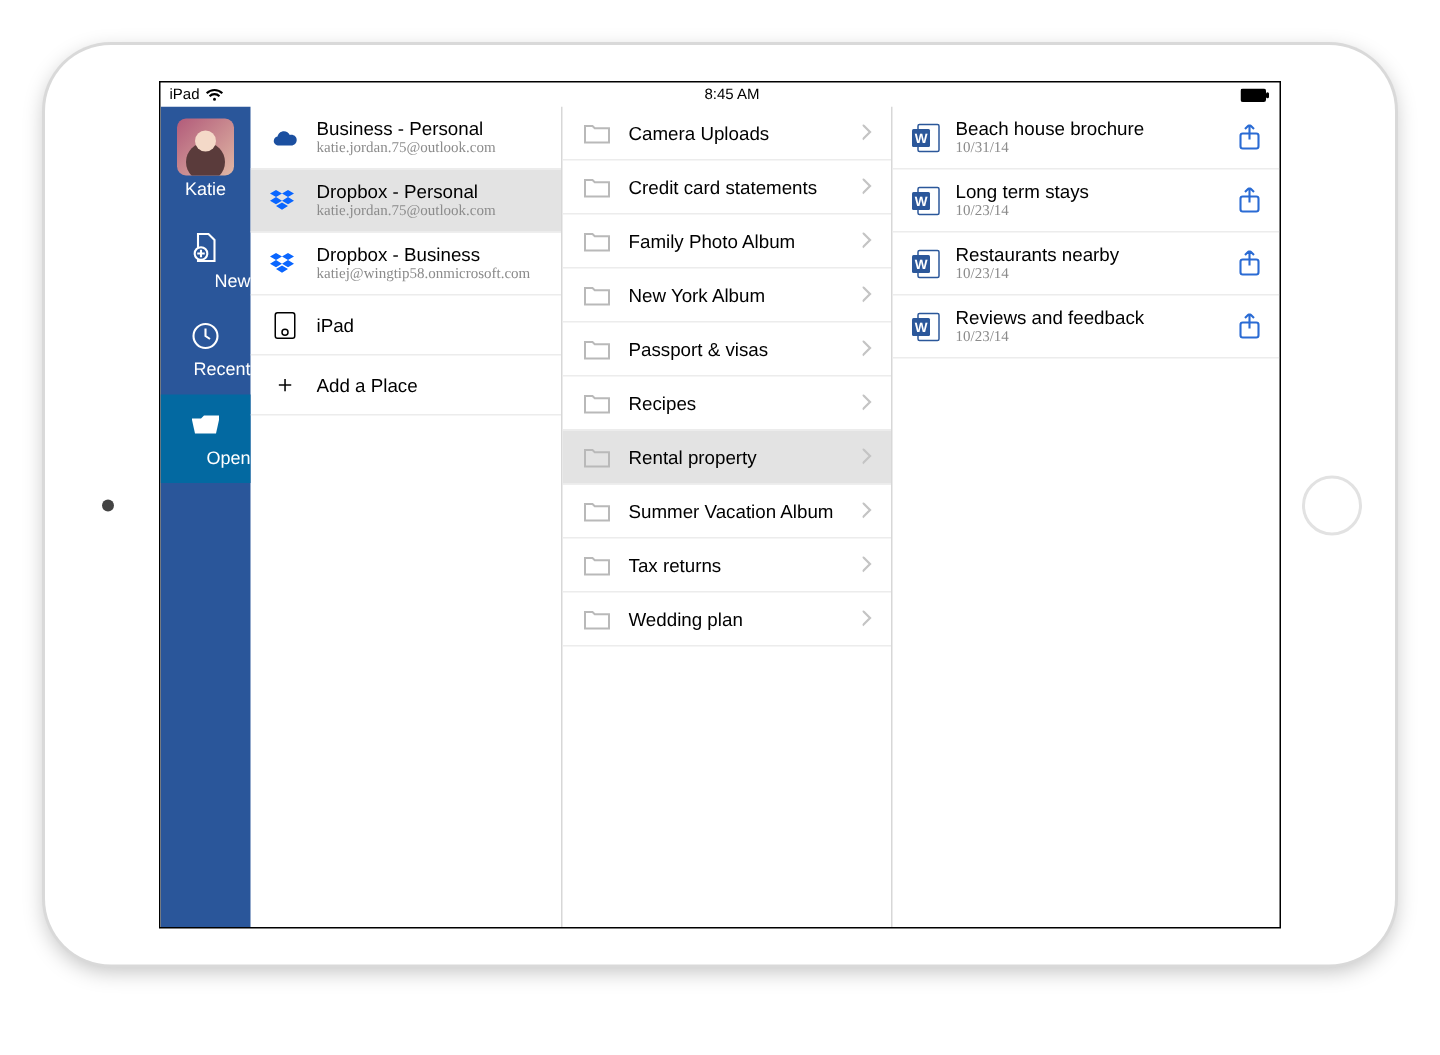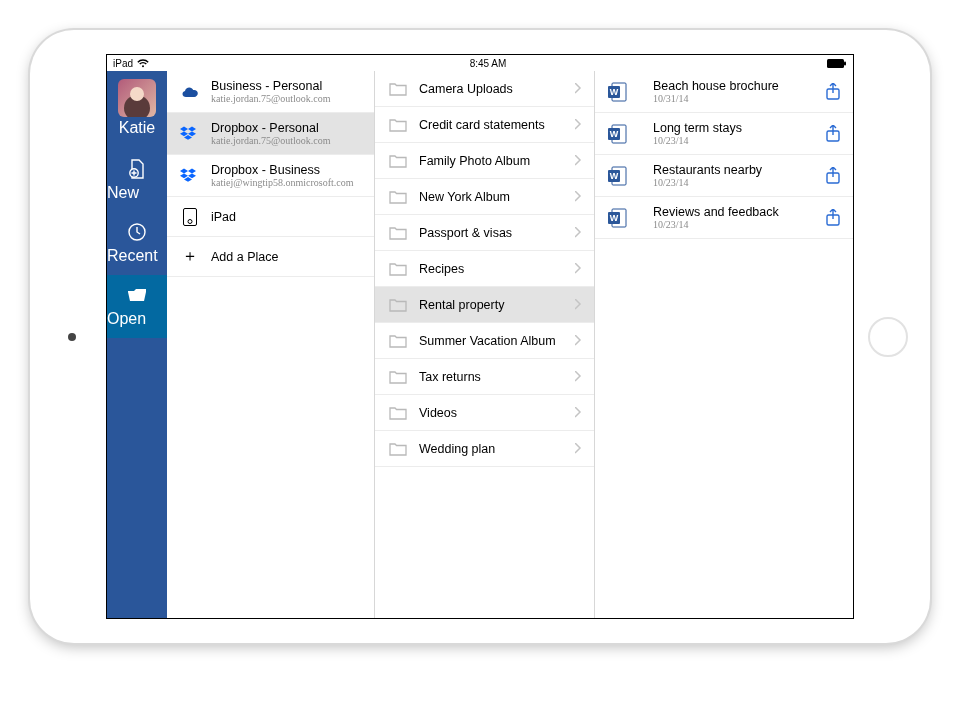--- a/index.html
+++ b/index.html
@@ -35,35 +35,35 @@
   }
   .statusbar .left, .statusbar .right { display: flex; align-items: center; gap: 4px; }
   .wifi { display:inline-block; }
 
   .app { flex: 1; display: flex; overflow: hidden; }
 
   
   .sidebar {
     width: 60px; background: #2a569a; color: #fff;
     display: flex; flex-direction: column; align-items: center;
-    padding-top: 8px; font-size: 16px;
+    padding-top: 8px; font-size: 12px;
   }
   .avatar {
     width: 38px; height: 38px; border-radius: 6px;
     background: linear-gradient(135deg,#b25b7a,#e0b7a4);
     position: relative; overflow:hidden; margin-bottom:2px;
   }
   .avatar::after{
     content:""; position:absolute; left:50%; top:8px; transform:translateX(-50%);
     width:14px; height:14px; background:#f4d9c8; border-radius:50%;
     box-shadow: 0 14px 0 6px #5a3b3b;
   }
   .side-label { margin-bottom: 12px; }
   .side-item {
-    width: 100%; text-align: left; padding: 8px 0 10px;
+    width: 100%; text-align: right; padding: 8px 0 10px;
     cursor: pointer;
   }
   .side-item.active { background: #0369a1; }
   .side-item svg { display:block; margin:0 auto 3px; }
   .side-item span { display:block; }
 
   
   .col { border-right: 1px solid #d7d7d7; overflow-y: auto; }
   .places { width: 208px; }
   .row {
@@ -76,21 +76,21 @@
   .row .sub { font-size: 10px; color: #8b8b8b; white-space: nowrap; overflow:hidden; text-overflow:ellipsis;font-family:Liberation Serif, serif; }
   .icon-slot { width:22px; display:flex; justify-content:center; }
 
   
   .folders { width: 220px; }
   .folders .row, .files .row { min-height: 36px; }
   .chev { color:#c4c4c4; font-size:14px; }
 
   
   .files { flex:1; border-right:none; }
-  .files .row { gap:24px; }
+  .files .row { gap:8px; }
   .share { color:#2a6bd4; }
 
   
   .plus { font-size:16px; font-weight:300; }
   .ipad-icn { width:14px; height:18px; border:1.5px solid #000; border-radius:2px; position:relative;}
   .ipad-icn::after{content:"";position:absolute;bottom:1px;left:50%;transform:translateX(-50%);width:3px;height:3px;border:1px solid #000;border-radius:50%;}
 
 </style>
 </head>
 <body>
@@ -299,31 +299,20 @@
     <svg class="chev" width="7" height="12" viewBox="0 0 7 12">
               <use href="#ic-chevron"></use>
             </svg>
   </div>
   <div class="row ">
     <div class="icon-slot">
               <svg width="20" height="17" viewBox="0 0 20 17">
                 <use href="#ic-folder"></use>
               </svg>
             </div>
-    <div class="txt">Videos</div>
-    <svg class="chev" width="7" height="12" viewBox="0 0 7 12">
-              <use href="#ic-chevron"></use>
-            </svg>
-  </div>
-  <div class="row ">
-    <div class="icon-slot">
-              <svg width="20" height="17" viewBox="0 0 20 17">
-                <use href="#ic-folder"></use>
-              </svg>
-            </div>
     <div class="txt">Wedding plan</div>
     <svg class="chev" width="7" height="12" viewBox="0 0 7 12">
               <use href="#ic-chevron"></use>
             </svg>
   </div>
         </div>
       <div class="col files" id="files-col">
   <div class="row">
     <div class="icon-slot">
               <svg width="20" height="20" viewBox="0 0 20 20">

